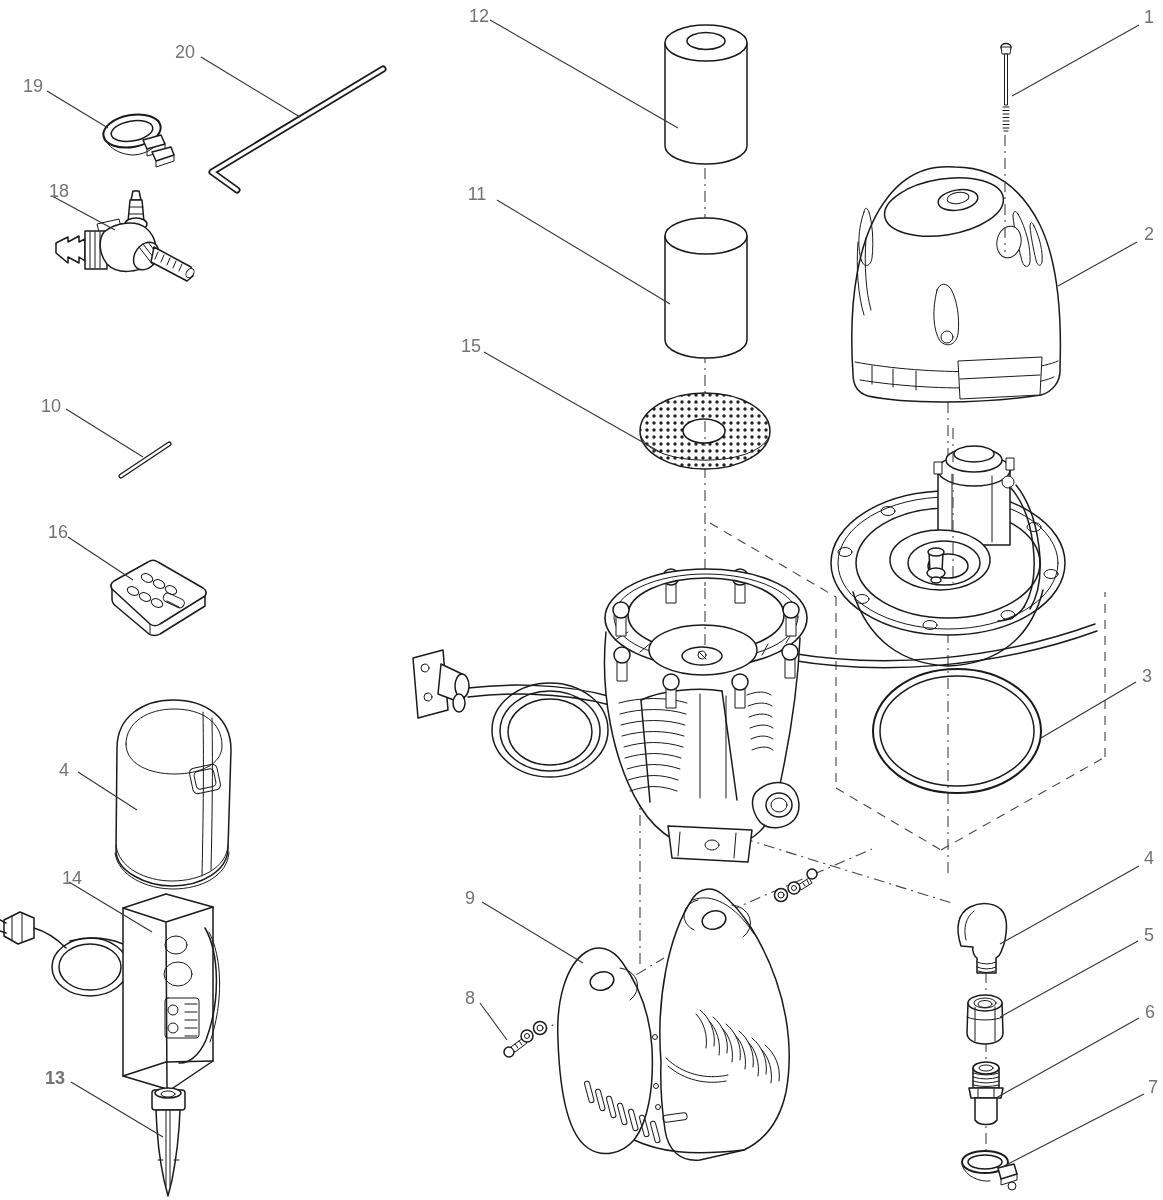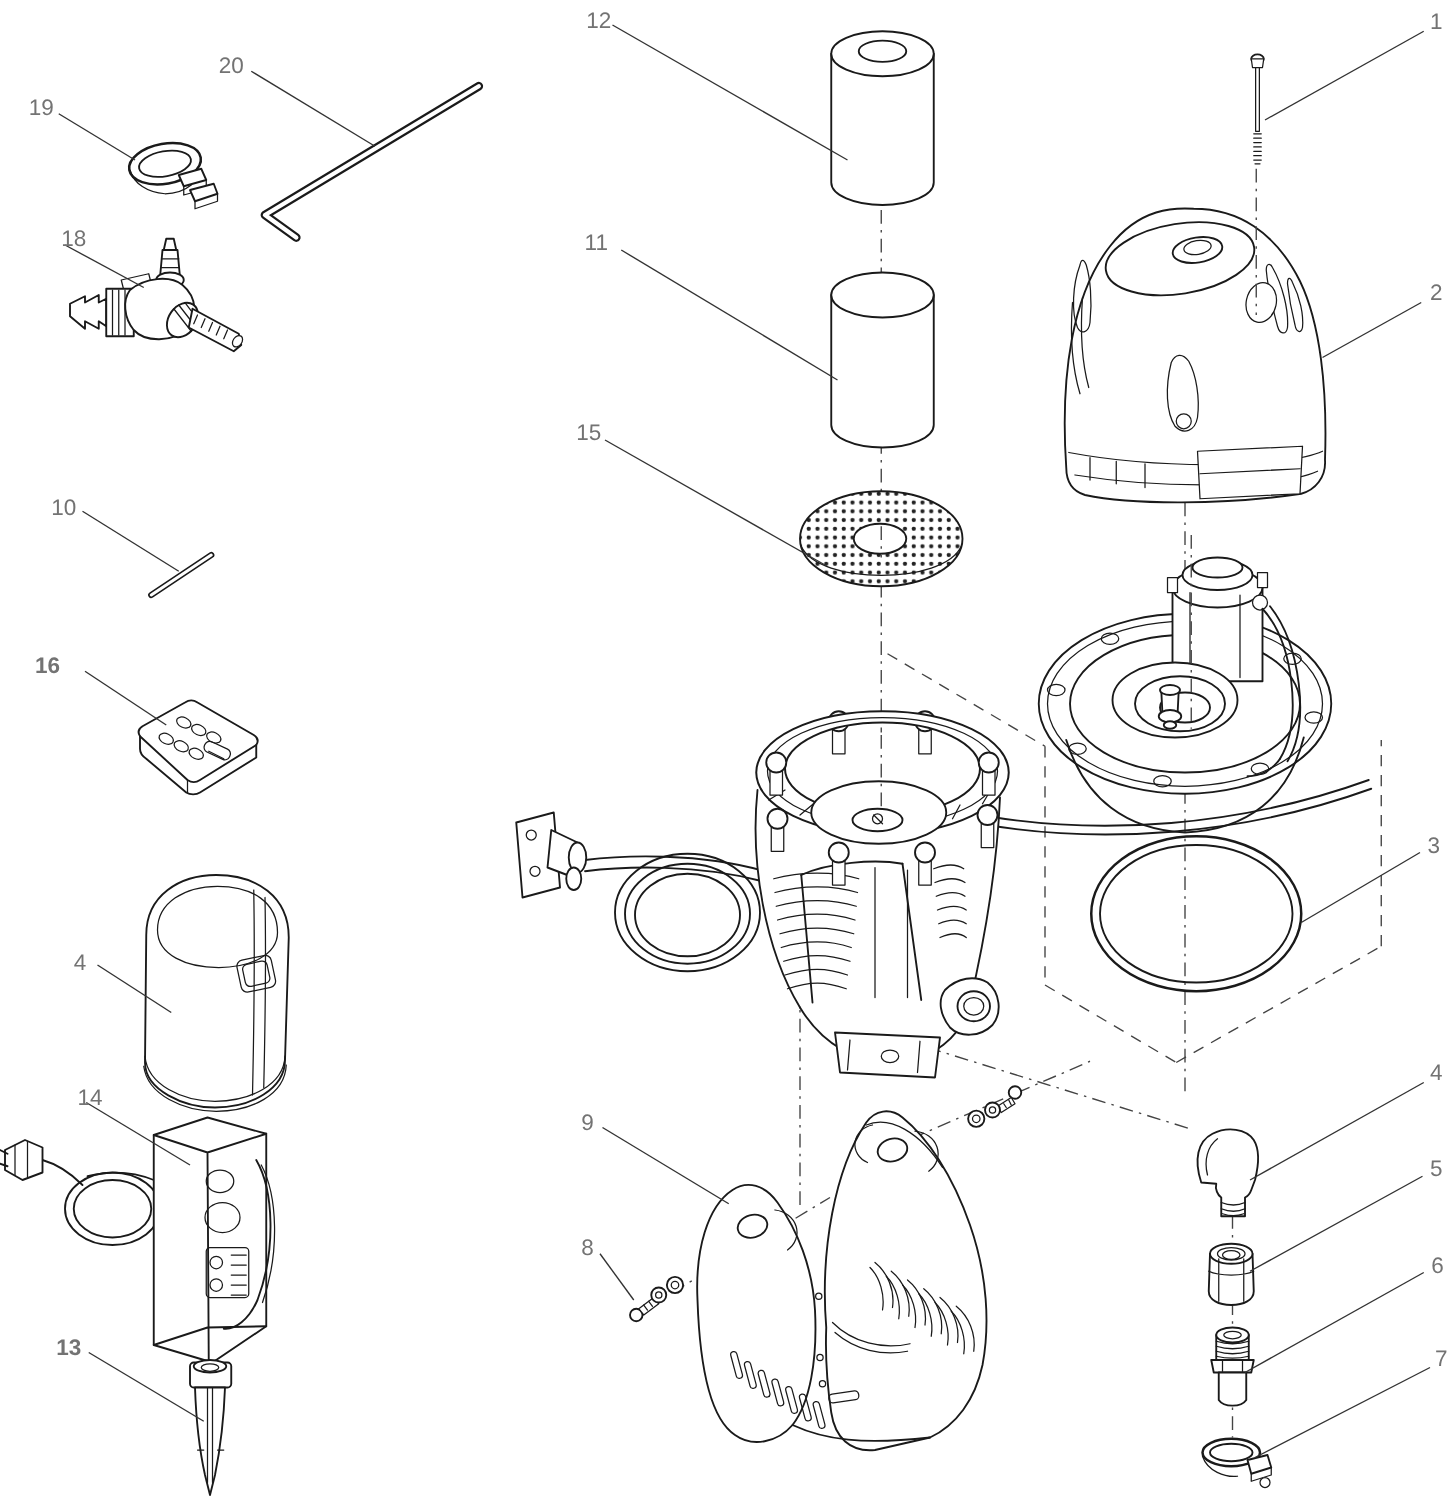--- a/index.html
+++ b/index.html
@@ -417,19 +417,19 @@
       <div class="part-label" style="left: 1150px; top: 1012px;">6</div>
       <div class="part-label" style="left: 1153px; top: 1087px;">7</div>
       <div class="part-label" style="left: 470px; top: 998px;">8</div>
       <div class="part-label" style="left: 470px; top: 898px;">9</div>
       <div class="part-label" style="left: 471px; top: 346px;">15</div>
       <div class="part-label" style="left: 477px; top: 194px;">11</div>
       <div class="part-label" style="left: 479px; top: 16px;">12</div>
       <div class="part-label" style="left: 55px; top: 1078px; font-weight: bold;">13</div>
       <div class="part-label" style="left: 72px; top: 878px;">14</div>
       <div class="part-label" style="left: 64px; top: 770px;">4</div>
-      <div class="part-label" style="left: 38px; top: 532px; font-weight: bold;">16</div>
+      <div class="part-label" style="left: 58px; top: 532px;">16</div>
       <div class="part-label" style="left: 51px; top: 406px;">10</div>
       <div class="part-label" style="left: 39px; top: 191px; margin-left: 20px;">18</div>
       <div class="part-label" style="left: 33px; top: 86px; text-align: center;">19</div>
       <div class="part-label" style="left: 185px; top: 52px;">20</div>
     </div>
 </div>
 
 </body></html>

